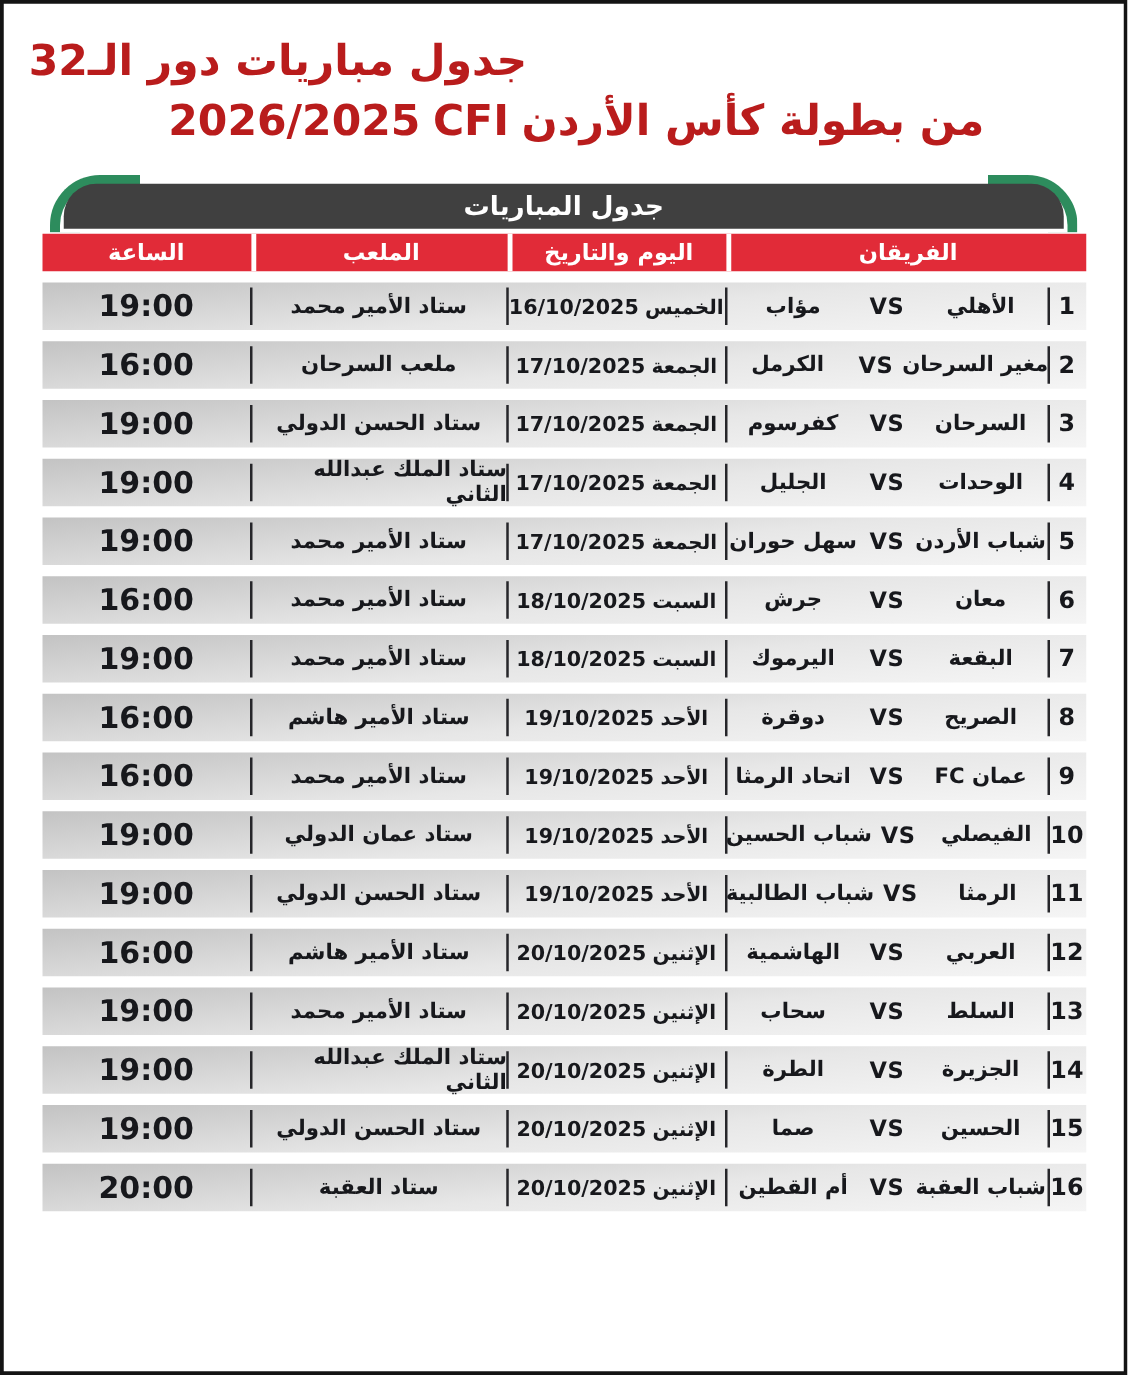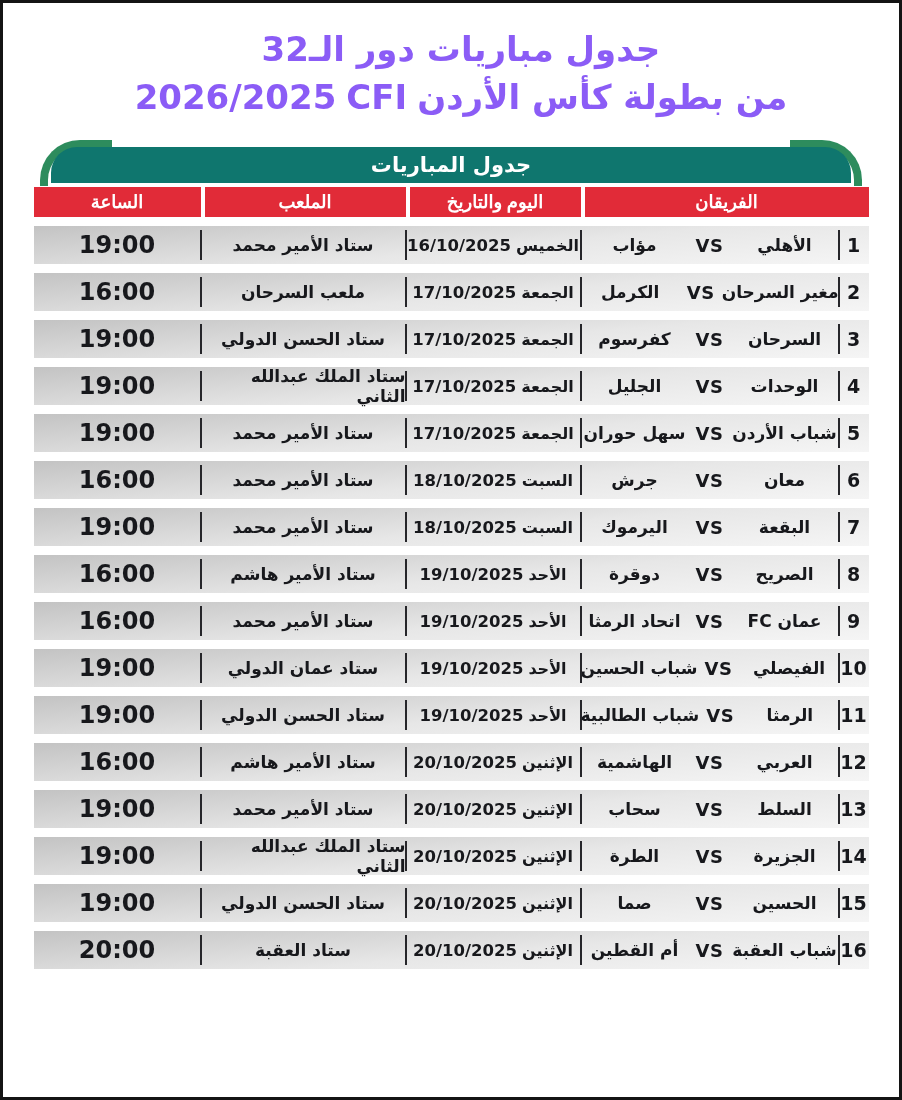--- a/index.html
+++ b/index.html
@@ -5,50 +5,49 @@
   * { box-sizing: border-box; margin: 0; padding: 0; }
   html,body { background:#ffffff; }
   body { font-family: "DejaVu Sans", sans-serif; }
   .page {
     position: relative;
     width: 902px; height: 1100px;
     background: #ffffff;
     border: 3px solid #141414;
     overflow: hidden;
   }
-  .title-block { margin-top: 22px; text-align: center; direction: rtl; color:#8b5cf6;padding-left:20px; }
+  .title-block { margin-top: 22px; text-align: left; direction: rtl; color:#b91c1c;padding-left:20px; }
   .title-line { font-size: 34px; font-weight: bold; line-height: 48px; letter-spacing: 0; }
   .title-line2 { display:flex; flex-direction: row; justify-content:center; gap: 10px; direction: rtl; }
   .title-line2 span { unicode-bidi: isolate; }
 
   
   .banner-wrap { position: relative; width: 800px; height: 36px; margin: 26px auto 0 auto; }
   .banner-arc {
     position: absolute; top: -7px; width: 72px; height: 46px;
     border-style: solid; border-color: var(--green); background: transparent;
   }
   .banner-arc.left  { left: -11px;  border-width: 8px 0 0 8px; border-top-left-radius: 40px; }
   .banner-arc.right { right: -11px; border-width: 8px 8px 0 0; border-top-right-radius: 40px; }
   .banner-bar {
     position: absolute; inset: 0;
-    background: #0f766e;
+    background: #404040;
     border-radius: 26px 26px 0 0;
     display: flex; align-items: center; justify-content: center;
   }
   .banner-bar span { color: #ffffff; font-size: 21px; font-weight: bold; direction: rtl; }
 
   
   .table-area { width: 835px; margin: 0 auto; direction: rtl; }
   .head-row { display: flex; flex-direction: row; margin-top: 4px; }
   .head-cell {
     background: var(--red);
     color: #ffffff; font-weight: bold; font-size: 18px;
     height: 30px; display: flex; align-items: center; justify-content: center;
     direction: rtl;
-    font-family: Liberation Serif, serif;
   }
   .head-cell:not(:last-child) { border-left: 4px solid #ffffff; }
   .w-teams   { width: 288px; }
   .w-date    { width: 175px; }
   .w-stadium { width: 205px; }
   .w-time    { width: 167px; }
 
   
   .rows { margin-top: 9px; display: flex; flex-direction: column; gap: 9px; }
   .row {

